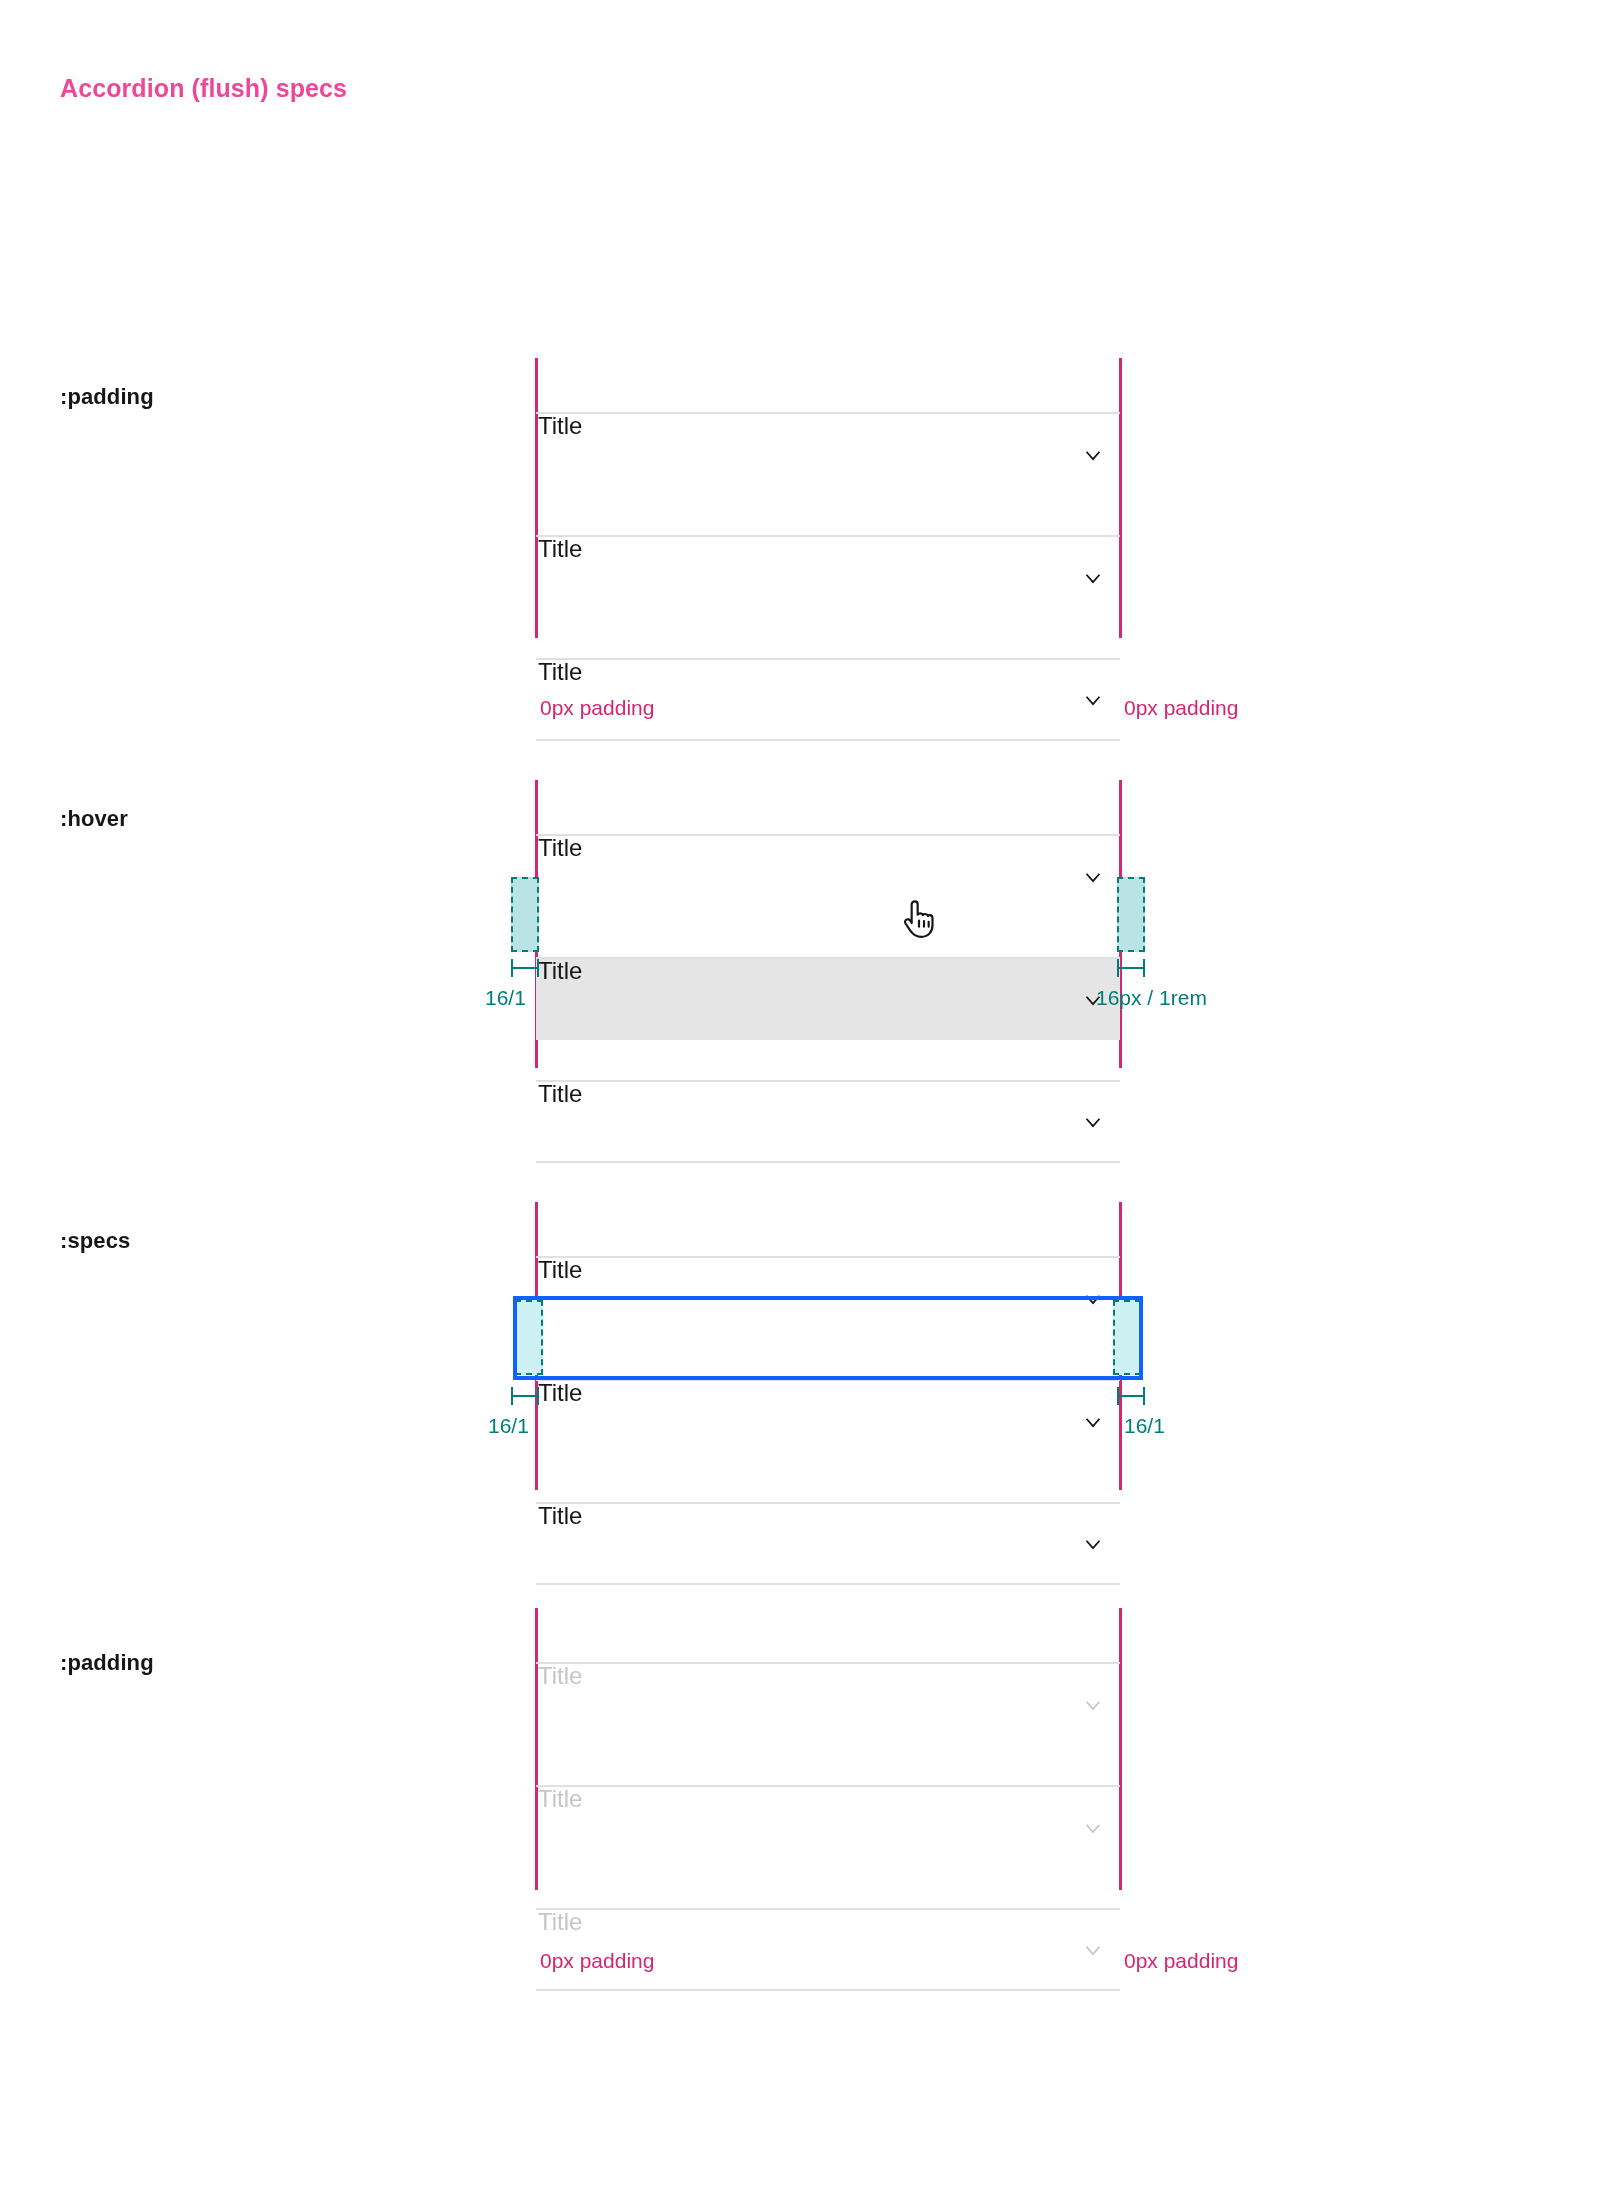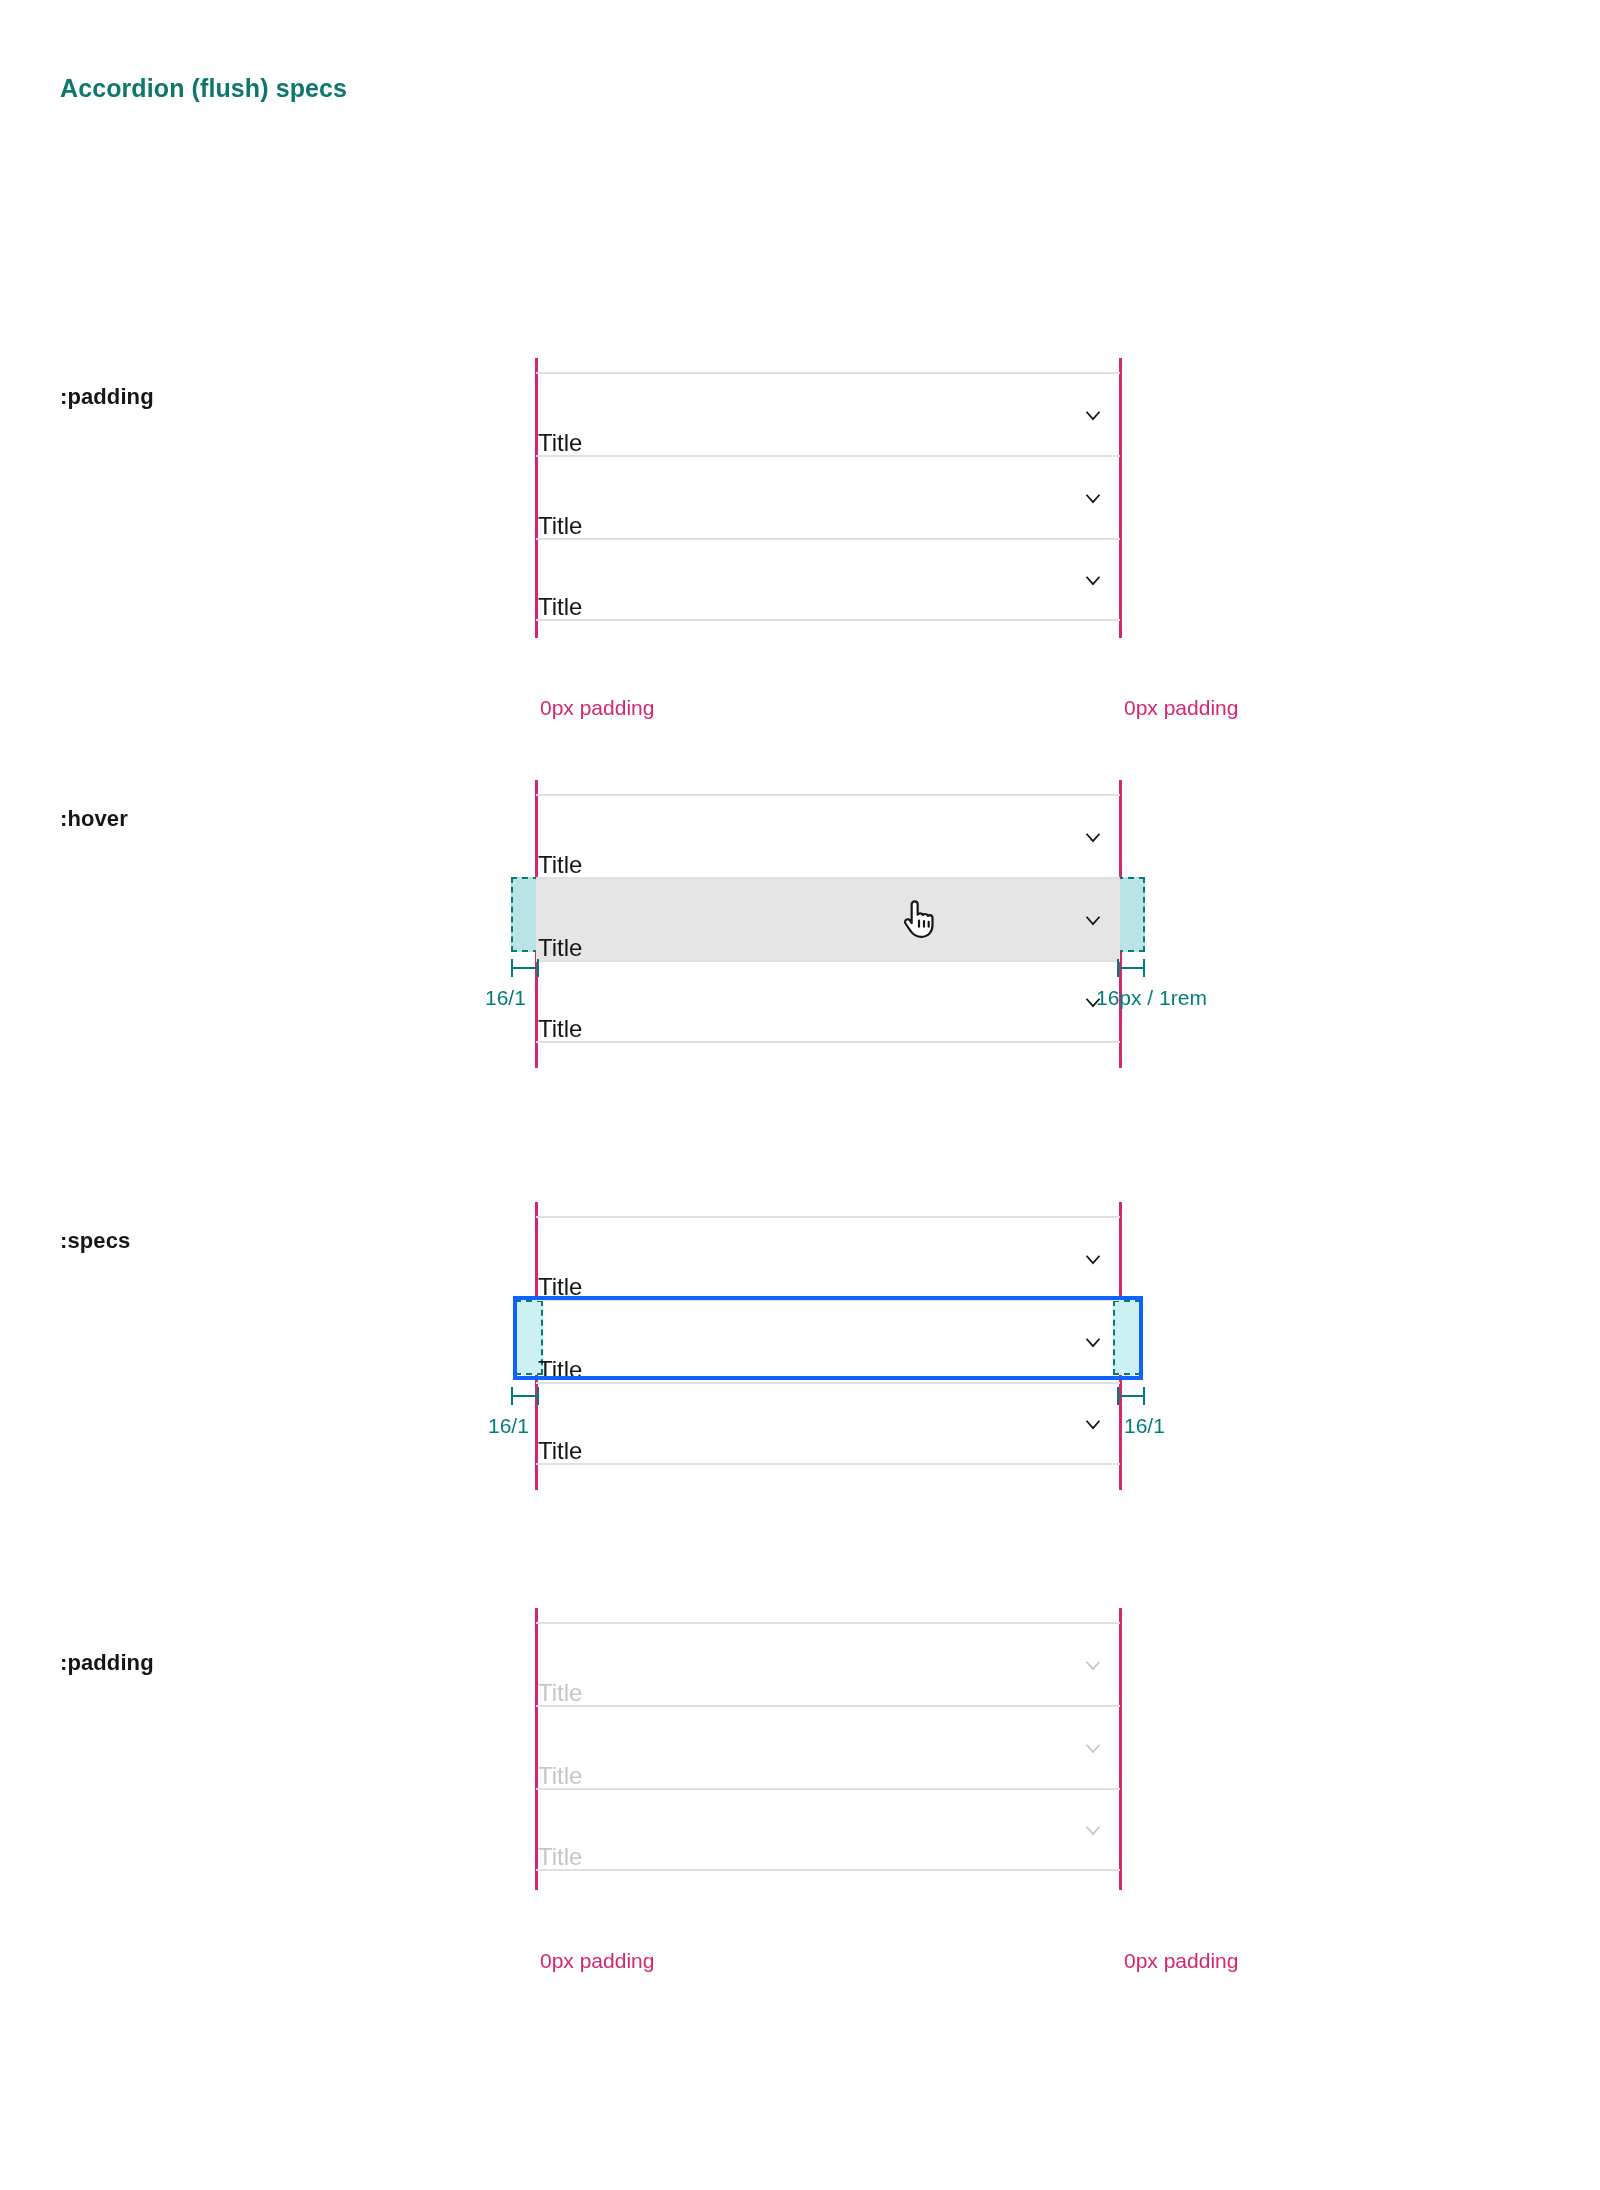--- a/index.html
+++ b/index.html
@@ -3,37 +3,37 @@
 <meta charset="utf-8">
 <style>
   html,body{margin:0;padding:0;background:#ffffff;}
   body{
     width:1600px;height:2190px;position:relative;overflow:hidden;
     font-family:"Liberation Sans","DejaVu Sans",sans-serif;
     -webkit-font-smoothing:antialiased;
   }
   .page-title{
     position:absolute;left:60px;top:74px;
-    font-size:25px;font-weight:700;color:#0f766e;letter-spacing:.1px;
+    font-size:25px;font-weight:700;color:#ec4899;letter-spacing:.1px;
   }
   
   .section{position:absolute;left:0;width:1600px;}
   .state-label{
     position:absolute;left:60px;
     font-size:22px;font-weight:700;color:#161616;letter-spacing:.1px;
     white-space:nowrap;
   }
   
   .acc{
     position:absolute;left:536px;width:584px;
   }
   .acc-row{
     position:relative;height:83px;box-sizing:border-box;
     border-top:2px solid #e0e0e0;
-    display:flex;align-items:flex-end;
+    display:flex;align-items:flex-start;margin-top:40px;
   }
   .acc-row.last{border-bottom:2px solid #e0e0e0;}
   .acc-title{
     font-size:24px;color:#161616;line-height:1;
     margin-left:2px;
   }
   .acc-chev{
     position:absolute;right:14px;top:50%;transform:translateY(-50%);
     width:26px;height:26px;display:block;
   }

